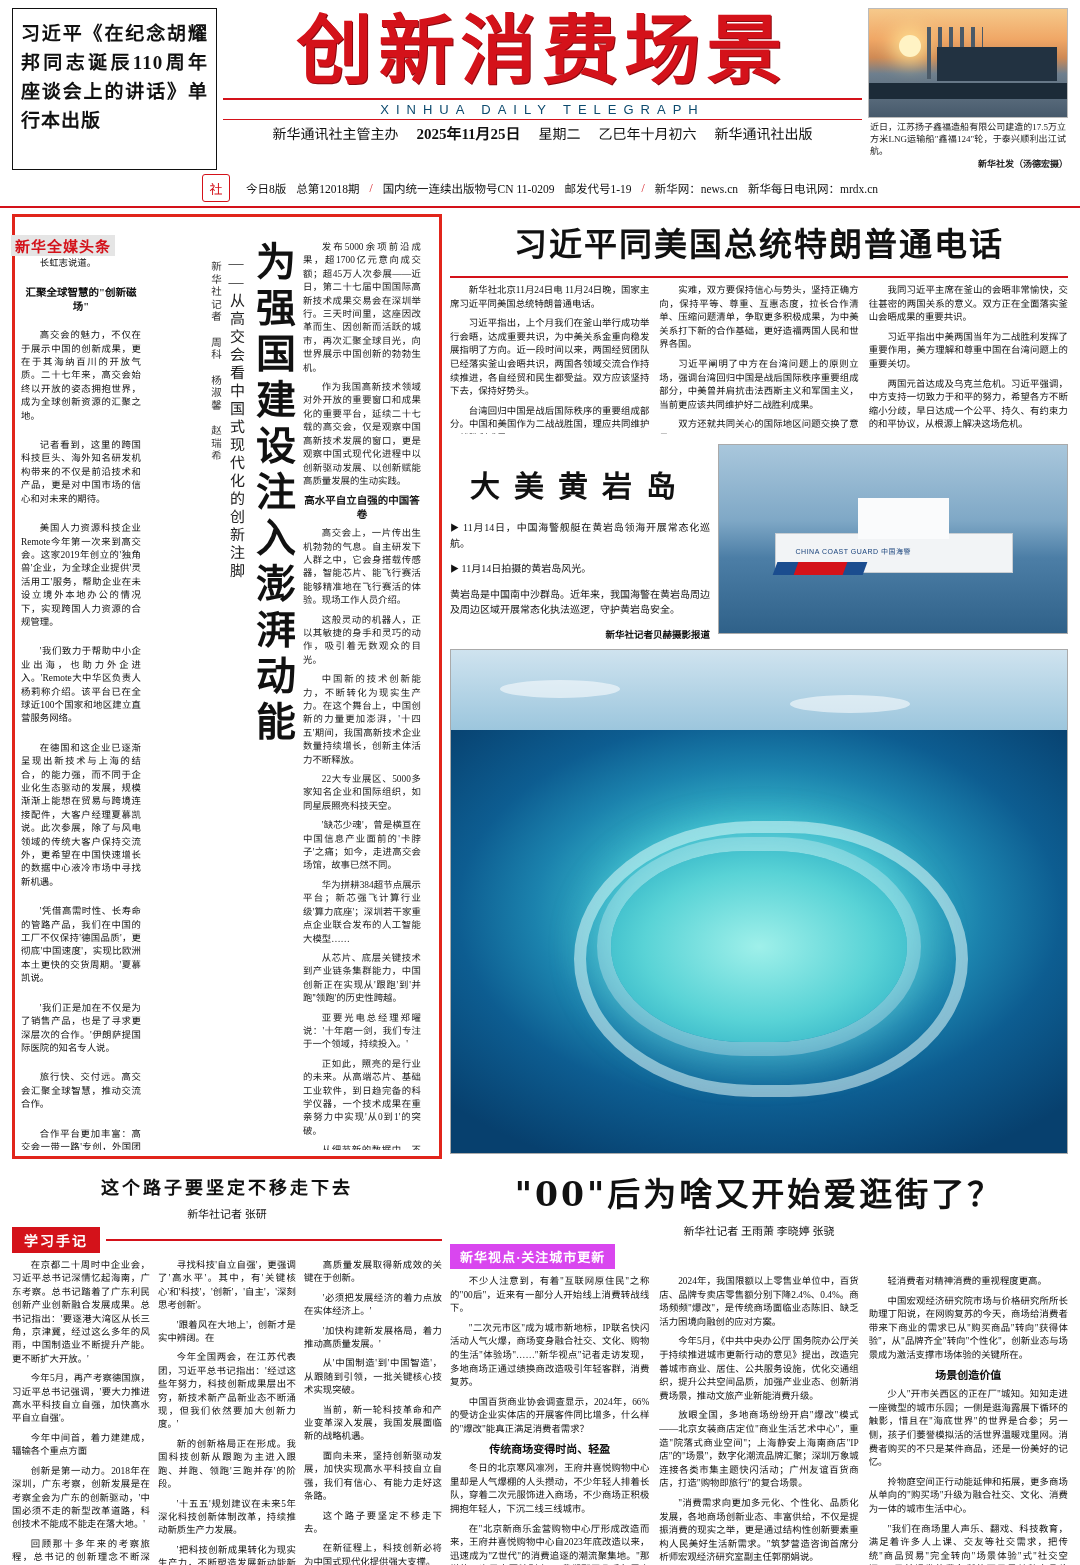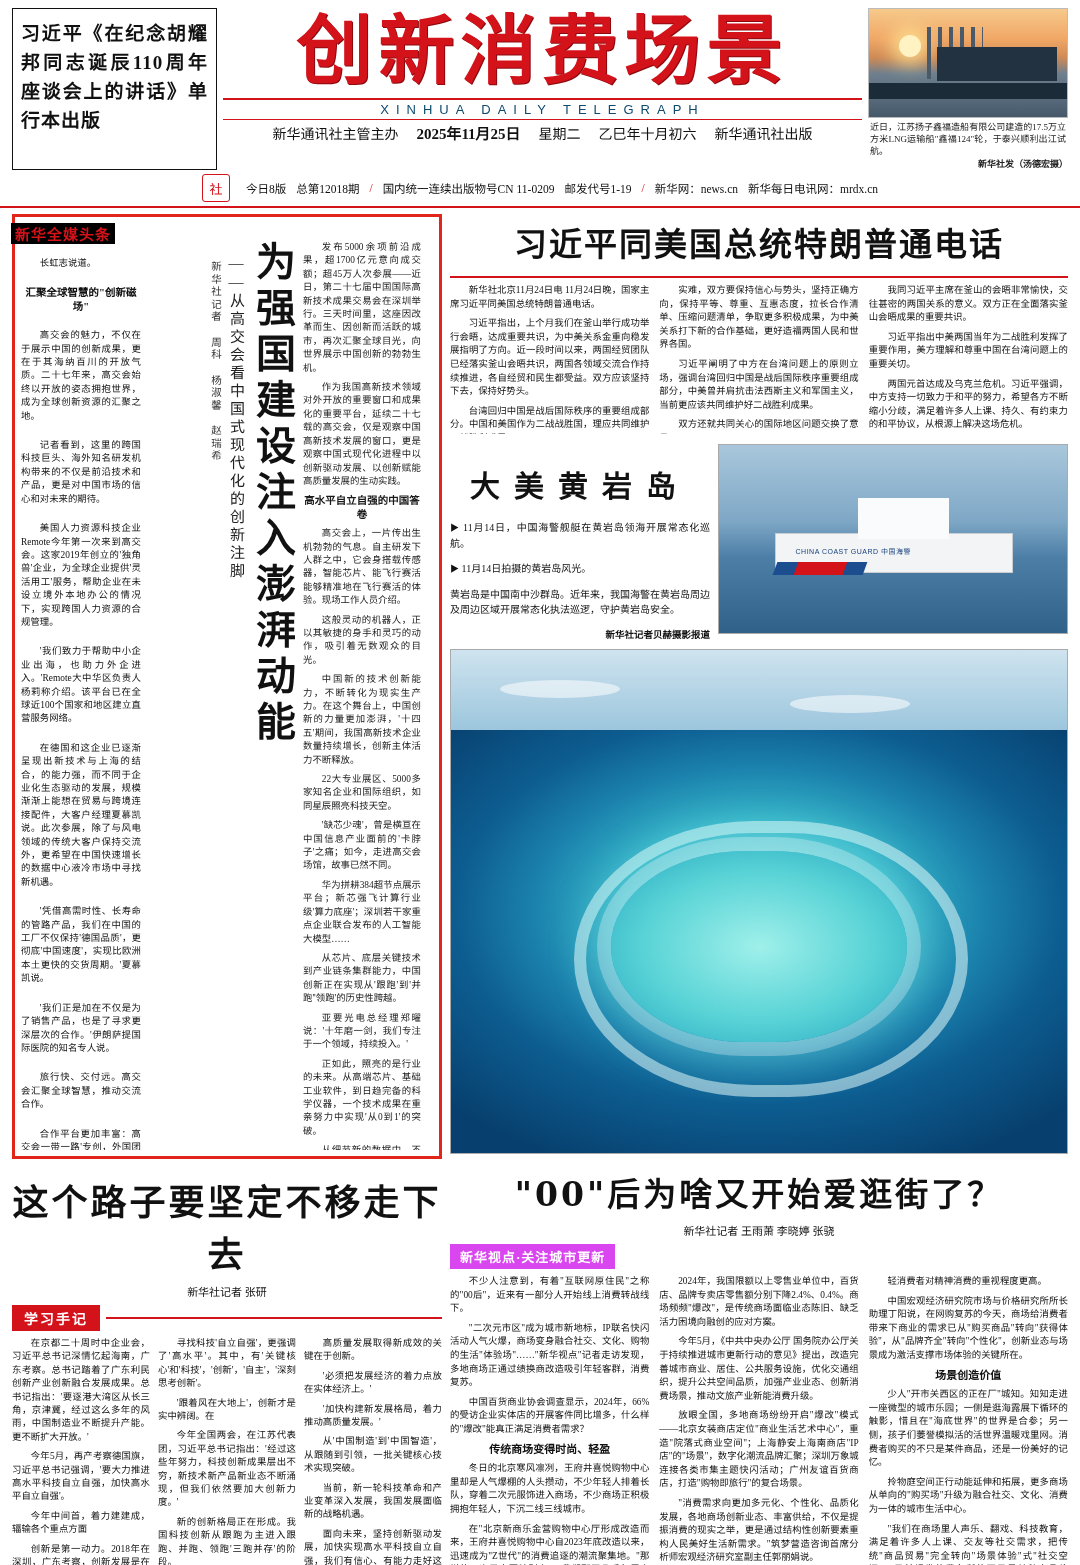--- a/index.html
+++ b/index.html
@@ -30,21 +30,21 @@
   .infobar .sep{color:#d4121a;}
   .stamp{width:26px;height:26px;border:1px solid #d4121a;border-radius:3px;display:inline-flex;align-items:center;justify-content:center;color:#d4121a;font-size:13px;margin-right:6px;}
 
   
   .body{display:flex;padding:6px 12px 0 12px;box-sizing:border-box;gap:8px;height:1360px;}
   .left-col{width:430px;position:relative;}
   .right-col{flex:1;}
 
   
   .redbox{border:3px solid #e1251b;padding:6px;box-sizing:border-box;height:945px;position:relative;background:#fff;}
-  .kicker{position:absolute;left:-4px;top:6px;background:#000000;padding:0 4px;font-size:15px;font-weight:bold;color:#d4121a;letter-spacing:1px;}
+  .kicker{position:absolute;left:-4px;top:18px;background:#e5e5e5;padding:0 4px;font-size:15px;font-weight:bold;color:#d4121a;letter-spacing:1px;}
   .redbox-inner{display:flex;height:100%;padding-top:18px;box-sizing:border-box;gap:6px;}
   .col-text{width:118px;font-size:9.4px;line-height:13.4px;text-align:justify;column-gap:6px;overflow:hidden;color:#1a1a1a;}
   .col-text p{margin:0 0 6px 0;text-indent:2em;}
   .vtitle{width:150px;display:flex;flex-direction:row-reverse;justify-content:flex-start;gap:2px;}
   .vtitle .main{writing-mode:vertical-rl;text-orientation:upright;font-size:40px;font-weight:bold;line-height:48px;letter-spacing:6px;font-family:"DejaVu Serif",serif;}
   .vtitle .sub{writing-mode:vertical-rl;text-orientation:upright;font-size:15px;line-height:22px;letter-spacing:3px;color:#222;margin-top:14px;}
   .vtitle .byline{writing-mode:vertical-rl;text-orientation:upright;font-size:10.5px;line-height:15px;letter-spacing:2px;color:#333;margin-top:20px;}
   .col-text2{width:120px;font-size:9.4px;line-height:13.4px;text-align:justify;overflow:hidden;}
   .col-text2 p{margin:16px 0 6px 0;text-indent:2em;}
   .subhead{font-weight:bold;text-align:center;text-indent:0 !important;font-size:10.5px;margin:6px 0 5px 0;}
@@ -83,21 +83,21 @@
   .q00{font-size:33px;font-weight:bold;text-align:center;letter-spacing:3px;font-family:"DejaVu Serif",serif;margin:14px 0 6px 0;}
   .q00-by{text-align:center;font-size:11px;margin-bottom:6px;}
   .viewbar{display:flex;align-items:center;gap:0;margin:4px 0 6px 0;}
   .viewbar .tag{background:#d946ef;color:#fff;font-size:13px;font-weight:bold;padding:3px 10px;letter-spacing:1px;}
   .threeR{display:flex;gap:10px;font-size:9.4px;line-height:13.6px;text-align:justify;height:430px;overflow:hidden;}
   .threeR > div{flex:1;}
   .threeR p{margin:0 0 6px 0;text-indent:2em;}
   .secthead-c{font-weight:bold;text-indent:0 !important;font-size:11px;margin:8px 0 5px 0;text-align:center;}
 
   
-  .bl-title{font-size:36px;font-weight:bold;text-align:center;letter-spacing:3px;font-family:"DejaVu Serif",serif;margin:14px 0 6px 0;}
+  .bl-title{font-size:18px;font-weight:bold;text-align:center;letter-spacing:3px;font-family:"DejaVu Serif",serif;margin:14px 0 6px 0;}
   .bl-by{text-align:center;font-size:11px;margin-bottom:6px;}
   .studybar{display:flex;align-items:center;gap:6px;margin:2px 0 6px 0;}
   .studybar .tag{background:#d4121a;color:#fff;font-size:14px;font-weight:bold;padding:3px 12px;letter-spacing:2px;}
   .studybar .ln{flex:1;height:2px;background:#d4121a;}
 </style>
 </head>
 <body>
 
 <div class="page">
 
@@ -243,21 +243,21 @@
 
         </div>
         <div>
           <p>实难，双方要保持信心与势头，坚持正确方向，保持平等、尊重、互惠态度，拉长合作清单、压缩问题清单，争取更多积极成果，为中美关系打下新的合作基础，更好造福两国人民和世界各国。</p>
           <p>习近平阐明了中方在台湾问题上的原则立场，强调台湾回归中国是战后国际秩序重要组成部分，中美曾并肩抗击法西斯主义和军国主义，当前更应该共同维护好二战胜利成果。</p>
           <p>双方还就共同关心的国际地区问题交换了意见。</p>
         </div>
         <div>
           <p>我同习近平主席在釜山的会晤非常愉快，交往甚密的两国关系的意义。双方正在全面落实釜山会晤成果的重要共识。</p>
           <p>习近平指出中美两国当年为二战胜利发挥了重要作用，美方理解和尊重中国在台湾问题上的重要关切。</p>
-          <p>两国元首达成及乌克兰危机。习近平强调，中方支持一切致力于和平的努力，希望各方不断缩小分歧，满足着许多人上课、持久、有约束力的和平协议，从根源上解决这场危机。</p>
+          <p>两国元首达成及乌克兰危机。习近平强调，中方支持一切致力于和平的努力，希望各方不断缩小分歧，早日达成一个公平、持久、有约束力的和平协议，从根源上解决这场危机。</p>
         </div>
       </div>
 
       <div class="huangyan">
         <div class="hy-left">
           <div class="hy-title">大美黄岩岛</div>
           <div class="hy-item">
             <span class="tri">▶</span>
             <span>11月14日，中国海警舰艇在黄岩岛领海开展常态化巡航。</span>
           </div>

